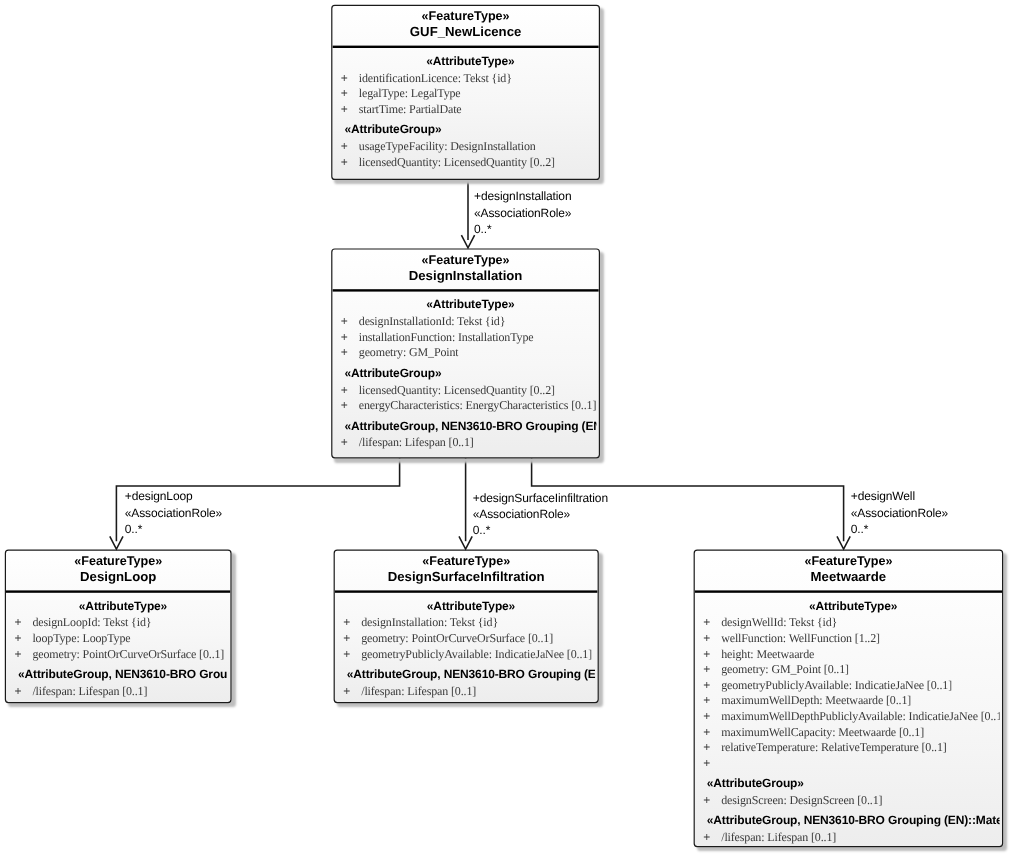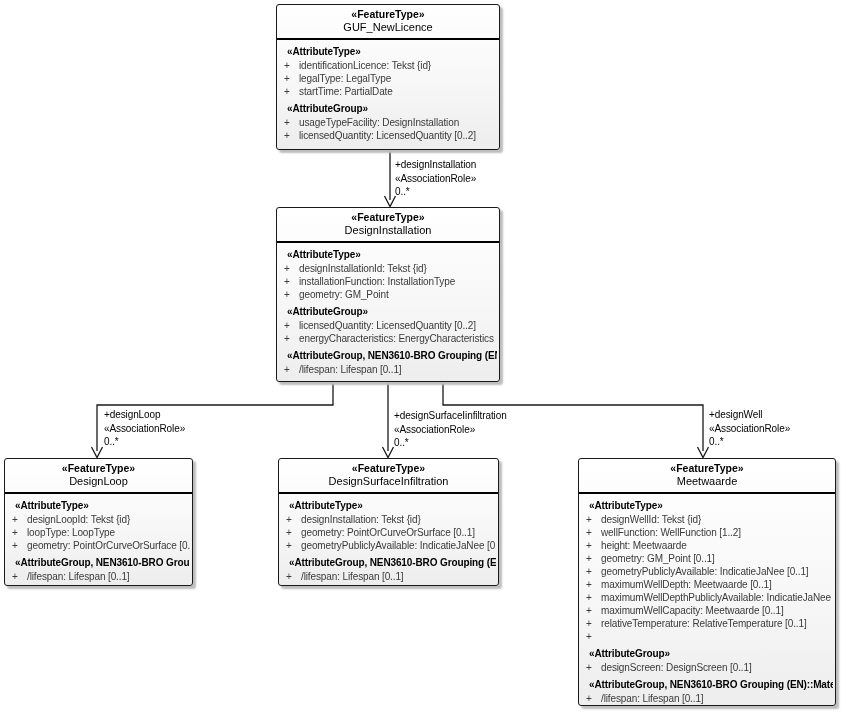--- a/index.html
+++ b/index.html
@@ -16,31 +16,31 @@
     box-sizing:border-box;
     overflow:hidden;
   }
   .hdr{
     text-align:center;
     padding:3px 3px 4px 3px;
     border-bottom:2.2px solid #000;
     line-height:13px;
   }
   .st{font-size:10.5px;font-weight:bold;color:#000;}
-  .nm{font-size:11px;font-weight:normal;color:#000;}
+  .nm{font-size:11px;font-weight:bold;color:#000;}
   .bd{padding:5px 2px 4px 0;color:#3a3a3a;font-size:10px;letter-spacing:-0.12px;}
   .grp{
     font-weight:bold;color:#000;
     padding-left:10px;margin-top:4px;margin-bottom:1px;
     line-height:13px;white-space:nowrap;overflow:hidden;
   }
-  .grp:first-child{margin-top:0;}
+  .grp:first-child{margin-top:0;text-align:center;}
   .att{display:flex;line-height:13px;padding-left:7px;}
   .vis{flex:none;width:15px;}
-  .txt{white-space:nowrap;overflow:hidden;}
+  .txt{white-space:nowrap;overflow:hidden;font-family:Liberation Serif, serif;}
   .assoc{
     position:absolute;font-size:10px;line-height:13.5px;color:#000;
     letter-spacing:-0.1px;white-space:nowrap;
   }
   svg.connectors{position:absolute;left:0;top:0;pointer-events:none;}
   svg.connectors path{stroke:#1a1a1a;stroke-width:1.3;fill:none;}
 </style>
 </head>
 <body>
 

